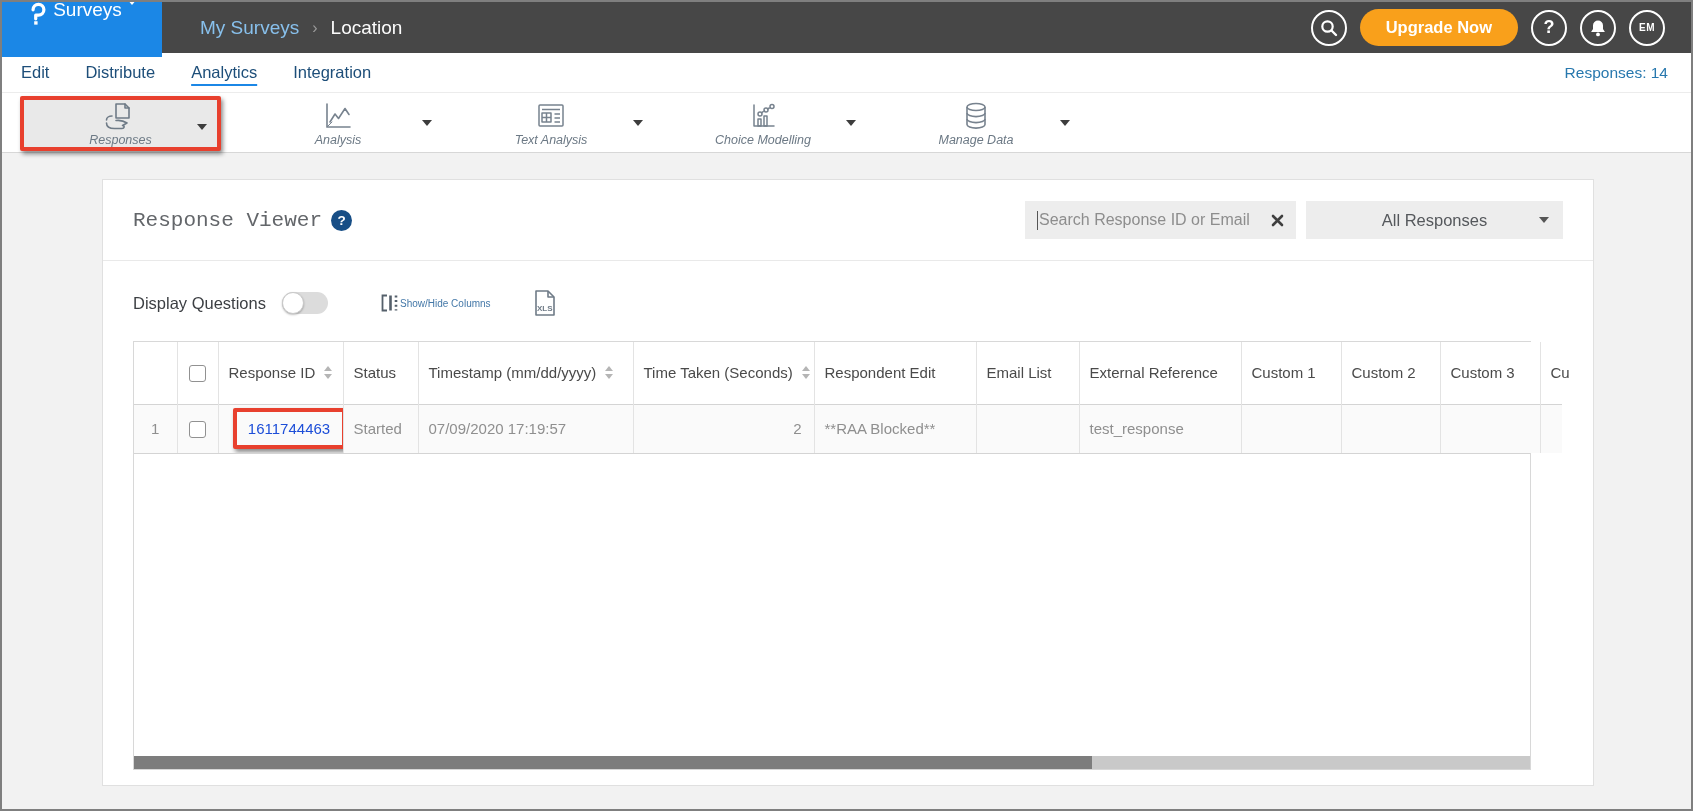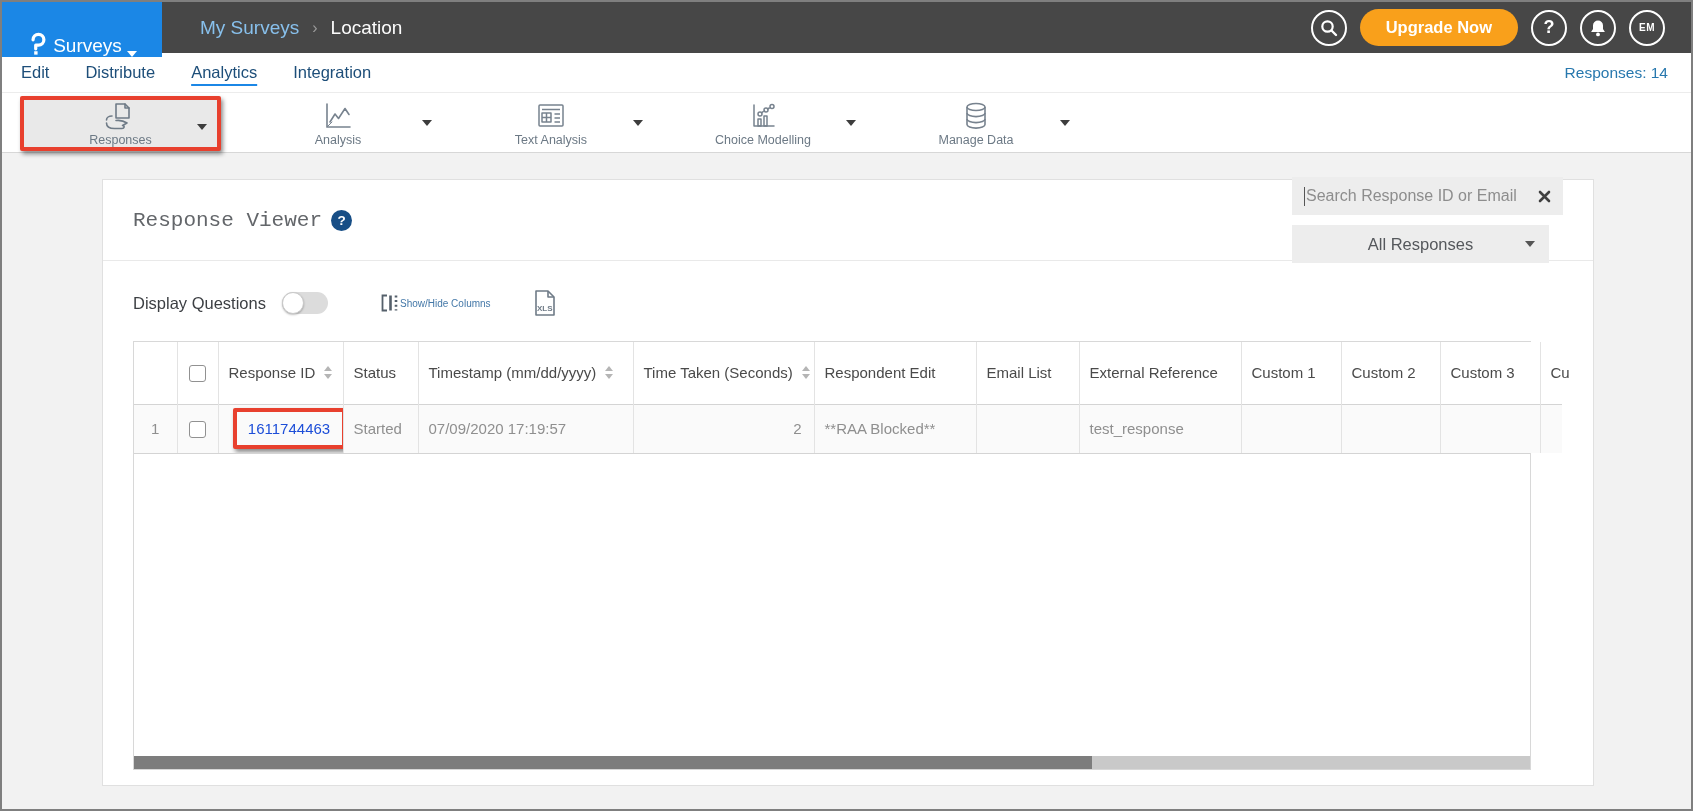--- a/index.html
+++ b/index.html
@@ -1,21 +1,21 @@
 <!DOCTYPE html>
 <html><head>
 <meta charset="utf-8">
 <style>
   * { margin:0; padding:0; box-sizing:border-box; }
   html,body { width:1693px; height:811px; font-family:"Liberation Sans", sans-serif; }
   .frame { width:1693px; height:811px; border:2px solid #7f7f7f; background:#f2f2f2; overflow:hidden; }
 
   
   .topbar { height:51px; background:#474747; display:flex; align-items:center; }
-  .logo-box { width:160px; height:58px; background:#1b87e6; display:flex; align-items:flex-end; justify-content:center; gap:5px; cursor:pointer; }
+  .logo-box { width:160px; height:58px; background:#1b87e6; display:flex; align-items:flex-start; justify-content:center; gap:5px; cursor:pointer; }
   .product-name { color:#fff; font-size:19px; }
   .caret { width:0; height:0; border-left:5px solid transparent; border-right:5px solid transparent; border-top:6px solid #fff; }
   .breadcrumb { margin-left:38px; display:flex; align-items:center; gap:13px; font-size:19px; }
   .bc-parent { color:#88c0ec; cursor:pointer; }
   .bc-sep { color:#9a9a9a; font-size:16px; }
   .bc-current { color:#fcfcfc; }
   .topbar-right { margin-left:auto; display:flex; align-items:center; gap:13px; padding-right:26px; }
   .circle-btn { width:36px; height:36px; border-radius:50%; border:2px solid #fff; color:#fff; display:flex; align-items:center; justify-content:center; cursor:pointer; background:transparent; }
   .circle-btn.help { font-size:18px; font-weight:bold; }
   .circle-btn.avatar { font-size:10px; font-weight:bold; letter-spacing:.5px; }
@@ -25,32 +25,32 @@
   .subnav { height:39px; background:#fff; display:flex; align-items:center; gap:36px; padding:0 19px; }
   .subnav-item { font-size:16.5px; color:#1d4e79; cursor:pointer; }
   .subnav-item.active { text-decoration:underline; text-decoration-color:#1b87e6; text-decoration-thickness:2px; text-underline-offset:6px; }
   .responses-count { margin-left:auto; color:#2878ae; font-size:15.5px; padding-right:4px; }
 
   
   .toolbar { height:61px; background:#fff; border-top:1px solid #ececec; border-bottom:1px solid #d7d7d7; position:relative; }
   .annotation { border:4px solid #e8402e; border-radius:2px; box-shadow:2px 3px 4px rgba(50,50,50,.55); }
   .tb-resp { position:absolute; left:18px; top:3px; width:201px; height:55px; background:#e9e9e9; display:flex; align-items:center; justify-content:center; cursor:pointer; }
   .tb-col { display:flex; flex-direction:column; align-items:center; }
-  .tb-label { font-size:12.5px; color:#6c7985; margin-top:2px; white-space:nowrap; }
+  .tb-label { font-size:12.5px; color:#6c7985; margin-top:2px; white-space:nowrap;font-style:italic; }
   .tb-item { position:absolute; top:8px; width:130px; display:flex; flex-direction:column; align-items:center; cursor:pointer; }
   .tb-caret { position:absolute; top:27px; cursor:pointer; border-top-color:#3d3d3d; }
   .tb-resp .caret { position:absolute; right:10px; top:24px; border-top-color:#3d3d3d; }
 
   
   .page-section { background:#f2f2f2; height:656px; padding-top:26px; }
   .card { margin-left:100px; width:1492px; height:607px; background:#fff; border:1px solid #e0e0e0; }
   .card-header { height:81px; border-bottom:1px solid #e9e9e9; display:flex; align-items:center; padding:0 30px; }
   .page-title { font-size:21px; font-weight:400; color:#63666a;font-family:Liberation Mono, monospace; }
   .help-dot { width:21px; height:21px; border-radius:50%; background:#174e86; color:#fff; font-size:13.5px; font-weight:bold; display:inline-flex; align-items:center; justify-content:center; margin-left:9px; cursor:pointer; }
-  .hdr-right { margin-left:auto; display:flex; gap:10px;flex-direction:column; }
+  .hdr-right { margin-left:auto; display:flex; gap:10px; }
   .search-box { width:271px; height:38px; background:#ededed; display:flex; align-items:center; padding:0 12px; }
   .text-caret { width:1px; height:19px; background:#555; }
   .search-box input { flex:1; border:none; outline:none; background:transparent; font-size:16px; color:#555; font-family:"Liberation Sans", sans-serif; padding-left:1px; }
   .search-box input::placeholder { color:#8d8d8d; opacity:1; }
   .clear-x { cursor:pointer; display:flex; }
   .filter-select { width:257px; height:38px; background:#ededed; display:flex; align-items:center; justify-content:center; position:relative; font-size:16.5px; color:#55585c; cursor:pointer; }
   .filter-select .caret { position:absolute; right:14px; border-top-color:#555; }
 
   
   .card-body { padding:21px 30px 0; }

